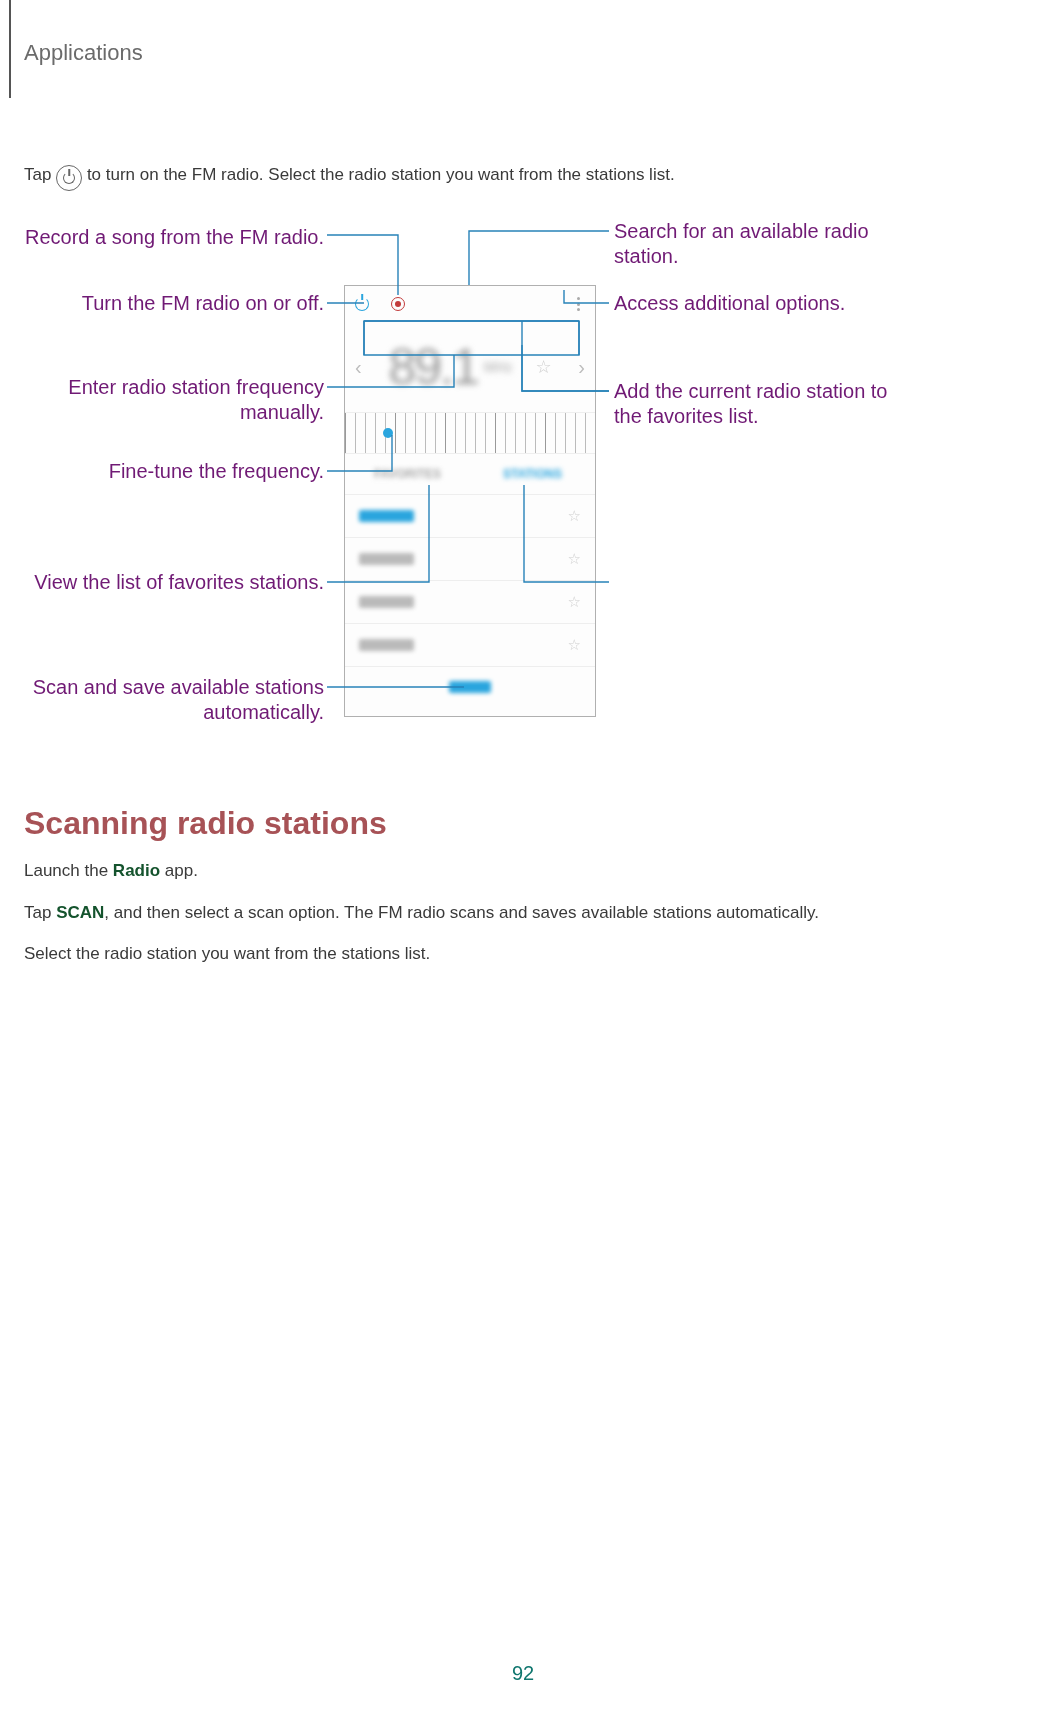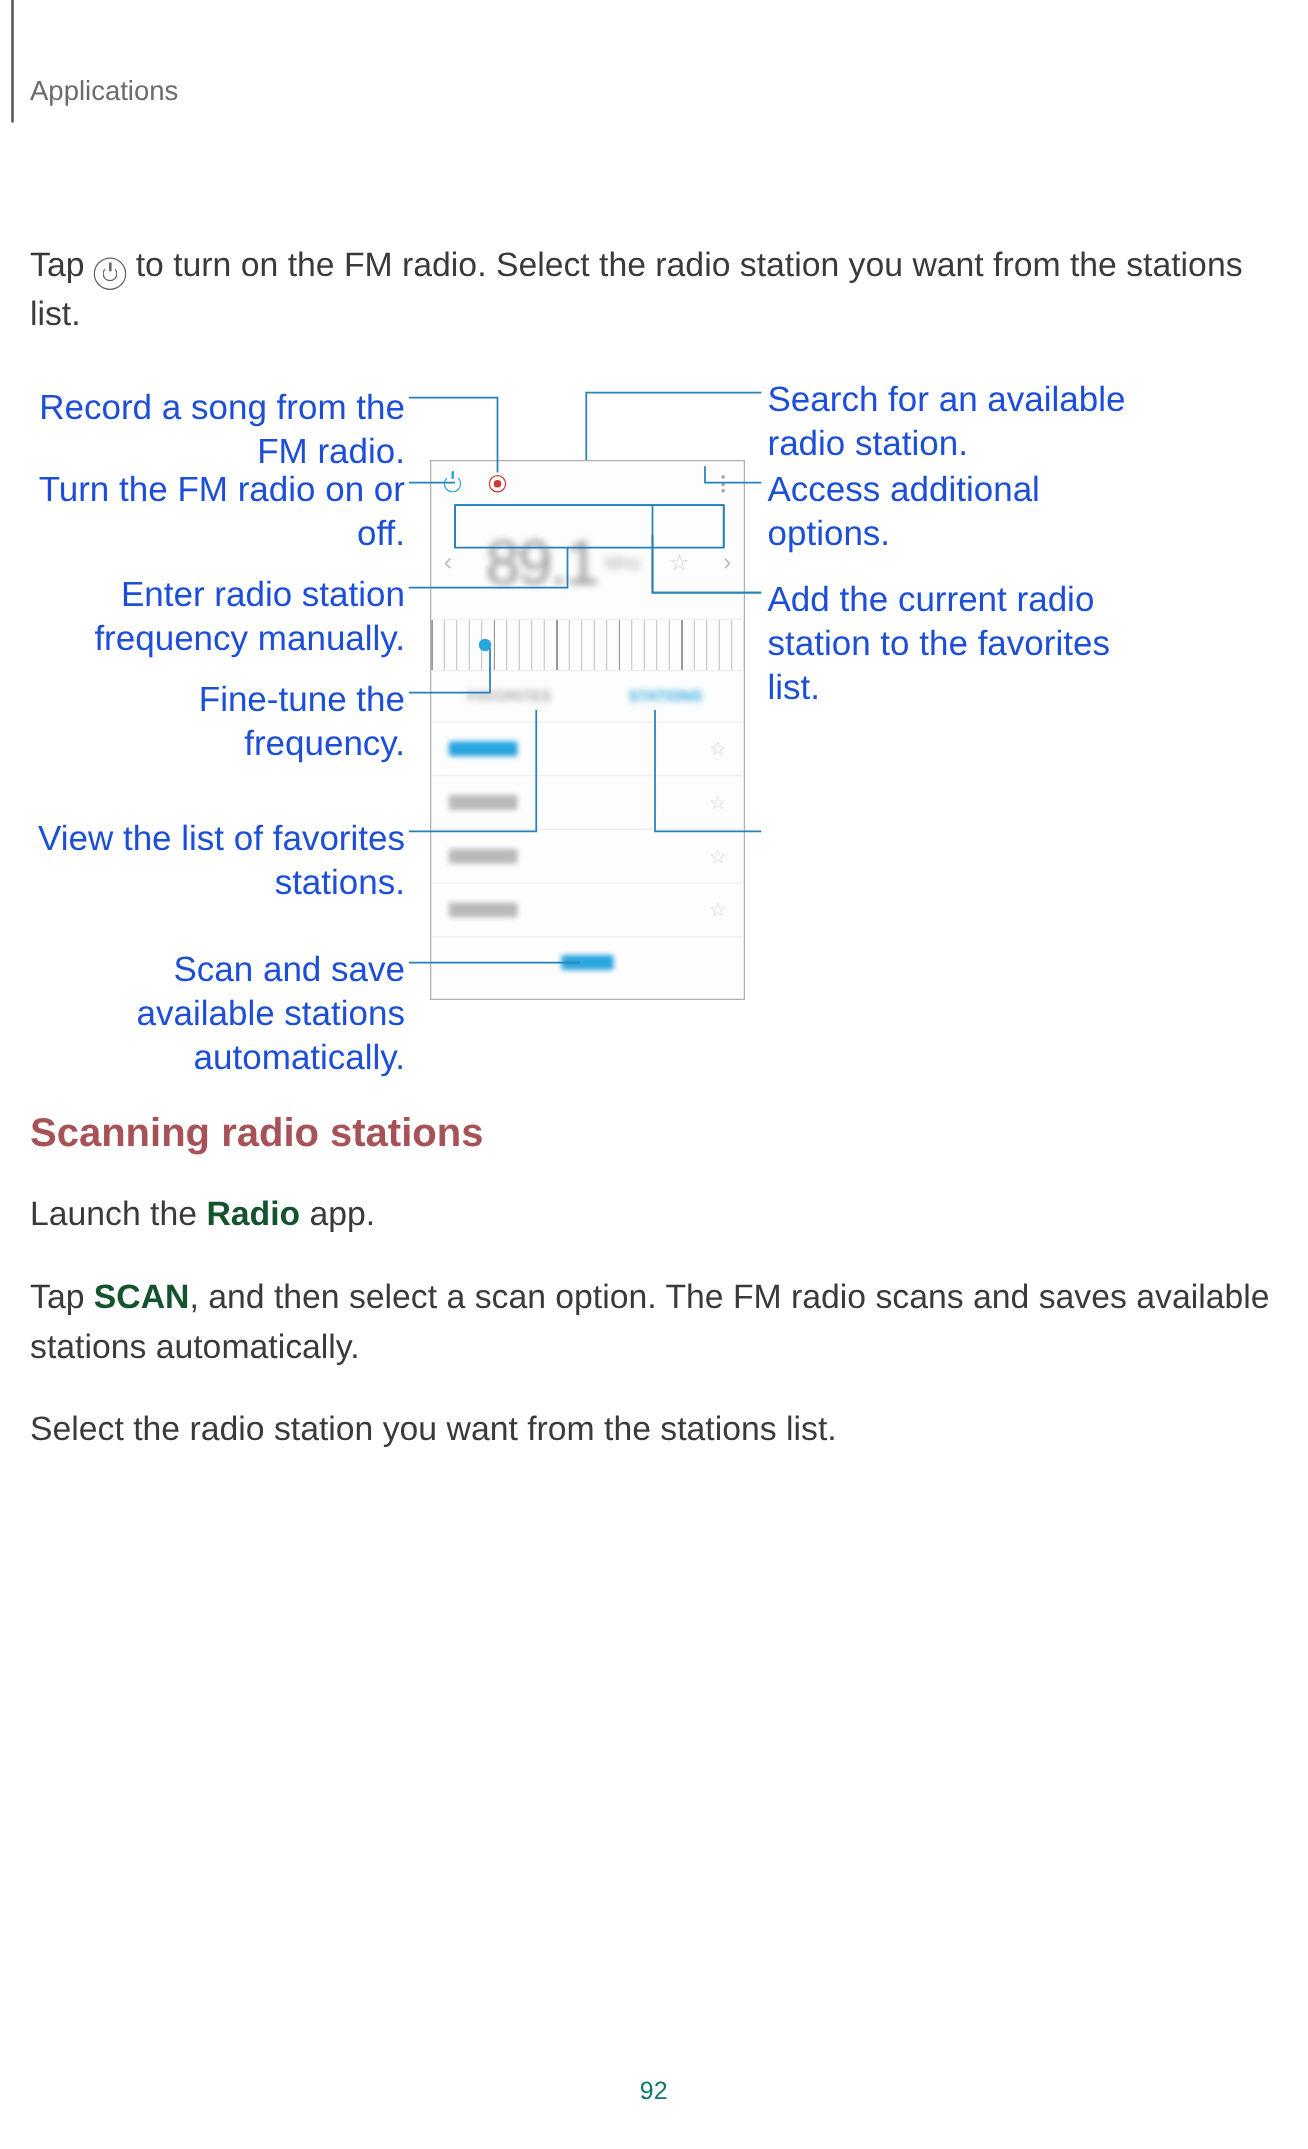--- a/index.html
+++ b/index.html
@@ -13,29 +13,29 @@
   }
   .side-rule {
     position: absolute;
     left: 9px;
     top: 0;
     width: 2px;
     height: 98px;
     background: #555;
   }
   .header {
-    padding: 60px 0 0 24px;
+    padding: 40px 0 0 24px;
     font-size: 22px;
     color: #6b6b6b;
   }
   .content {
     padding: 80px 24px 0 24px;
   }
   .para {
-    font-size: 27px;
+    font-size: 17px;
     line-height: 1.45;
     color: #3a3a3a;
   }
   .inline-icon {
     display: inline-flex;
     align-items: center;
     justify-content: center;
     width: 24px;
     height: 24px;
     border: 1.6px solid #666;
@@ -64,22 +64,22 @@
 
   
   .diagram {
     position: relative;
     width: 998px;
     height: 520px;
     margin: 24px auto 0 auto;
   }
   .callout {
     position: absolute;
-    font-size: 28px;
-    color: #1d4ed8;
+    font-size: 20px;
+    color: #701a75;
     line-height: 1.25;
     white-space: normal;
   }
   .callout.left { text-align: right; }
   .callout.right { text-align: left; }
 
   
   .phone {
     position: absolute;
     left: 320px;

